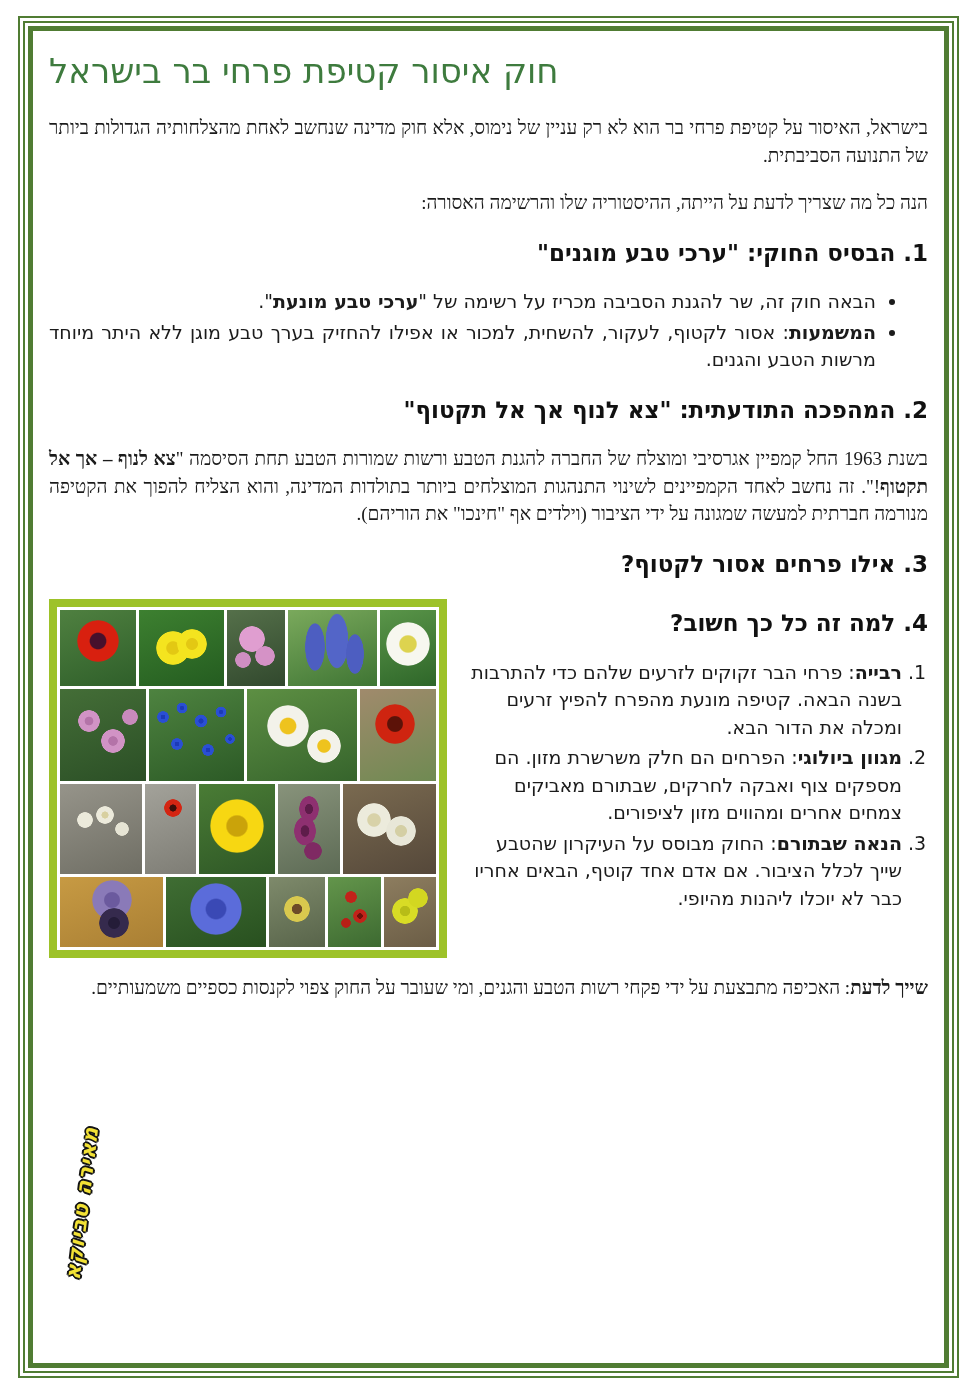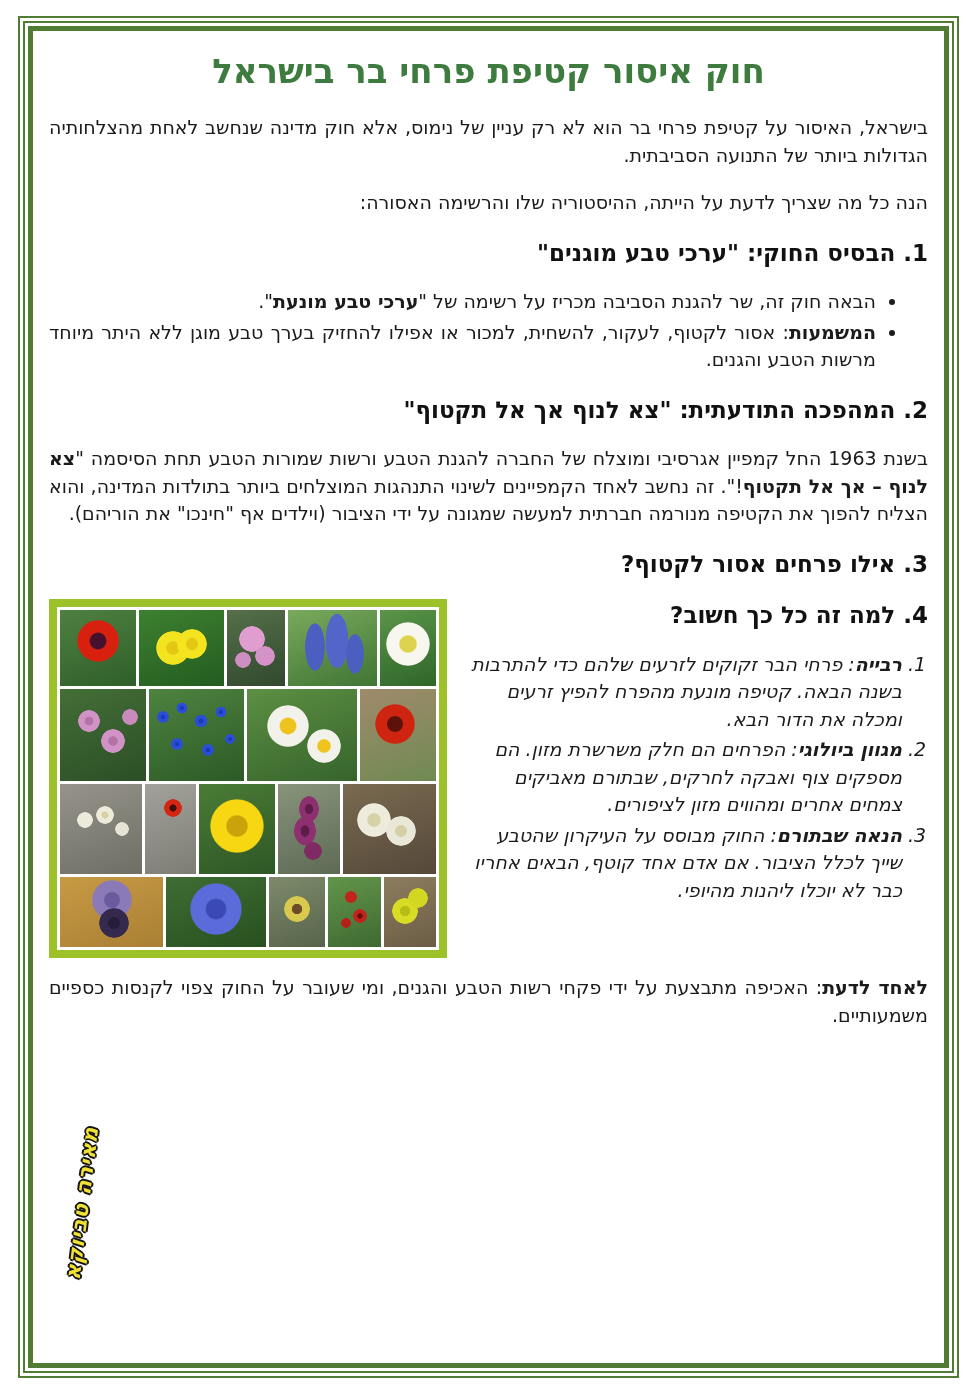--- a/index.html
+++ b/index.html
@@ -22,45 +22,45 @@
   .frame-inner{position:absolute; inset:3px; border:5px solid var(--green);}
   .content{
     direction:rtl;
     height:100%; box-sizing:border-box;
     padding:6px 16px 0 16px;
     overflow:hidden;
     font-size:19px; line-height:1.45;
   }
   h1.doc-title{
     margin:10px 0 18px 0;
-    text-align:center;
+    text-align:left;
     color:var(--title-green);
-    font-size:34px; font-weight:bold;
-  }
-  p{margin:0 0 20px 0;}
+    font-size:34px; font-weight:normal;
+  }
+  p{margin:0 0 20px 0;font-family:Liberation Serif, serif;}
   .just{text-align:justify;}
   .right{text-align:right;}
   h2.sec{
     font-size:23px; font-weight:bold;
     text-align:right; color:#111;
     margin:4px 0 18px 0;
   }
   .b{font-weight:bold;}
   ul.law-bullets{
     margin:0 0 20px 0;
     padding:0 52px 0 0;
     list-style:disc;
   }
   ul.law-bullets li{text-align:justify; margin-bottom:3px;}
   
   .sec4{display:flex; gap:14px; align-items:flex-start; margin-bottom:16px;}
   .sec4-text{flex:1 1 auto; min-width:0;}
-  .sec4-text h2.sec{margin-top:0;}
+  .sec4-text h2.sec{margin-top:8px;}
   ol.why-list{
-    margin:0; padding:0 26px 0 0;font-style:italic;
+    margin:0; padding:0 26px 0 0;
   }
   ol.why-list li{text-align:right; margin-bottom:3px;}
   .collage-frame{
     flex:0 0 auto;
     width:398px; box-sizing:border-box;
     border:8px solid var(--collage-border);
     background:#fff; padding:3px;
   }
   .c-row{display:flex; gap:3px; margin-bottom:3px;}
   .c-row:last-child{margin-bottom:0;}
@@ -200,20 +200,20 @@
                   </div>
                   <div class="tile" style="flex: 112 1 0px; background: linear-gradient(160deg, rgb(199, 154, 67), rgb(169, 127, 52));">
                     <span class="dot" style="width: 40px; height: 40px; left: 50%; top: 32%; background: radial-gradient(rgb(107, 90, 158) 0px, rgb(107, 90, 158) 26%, rgb(138, 122, 184) 30%, rgb(138, 122, 184) 68%, transparent 72%);"></span>
                     <span class="dot" style="width: 30px; height: 30px; left: 52%; top: 66%; background: radial-gradient(rgb(36, 28, 56) 0px, rgb(36, 28, 56) 26%, rgb(53, 42, 77) 30%, rgb(53, 42, 77) 68%, transparent 72%);"></span>
                   </div>
                 </div>
               </div>
           </div>
         </div>
 
-        <p class="just footer-note"><span class="b">לאחד לדעת</span><span>: האכיפה מתבצעת על ידי פקחי רשות הטבע והגנים, ומי שעובר על החוק צפוי לקנסות כספיים משמעותיים.</span></p>
+        <p class="just footer-note"><span class="b">שייך לדעת</span><span>: האכיפה מתבצעת על ידי פקחי רשות הטבע והגנים, ומי שעובר על החוק צפוי לקנסות כספיים משמעותיים.</span></p>
 
       </div>
     </div>
   </div>
 </div>
 
 <div class="watermark">מאירה טביוקא</div>
 
 </body></html>

